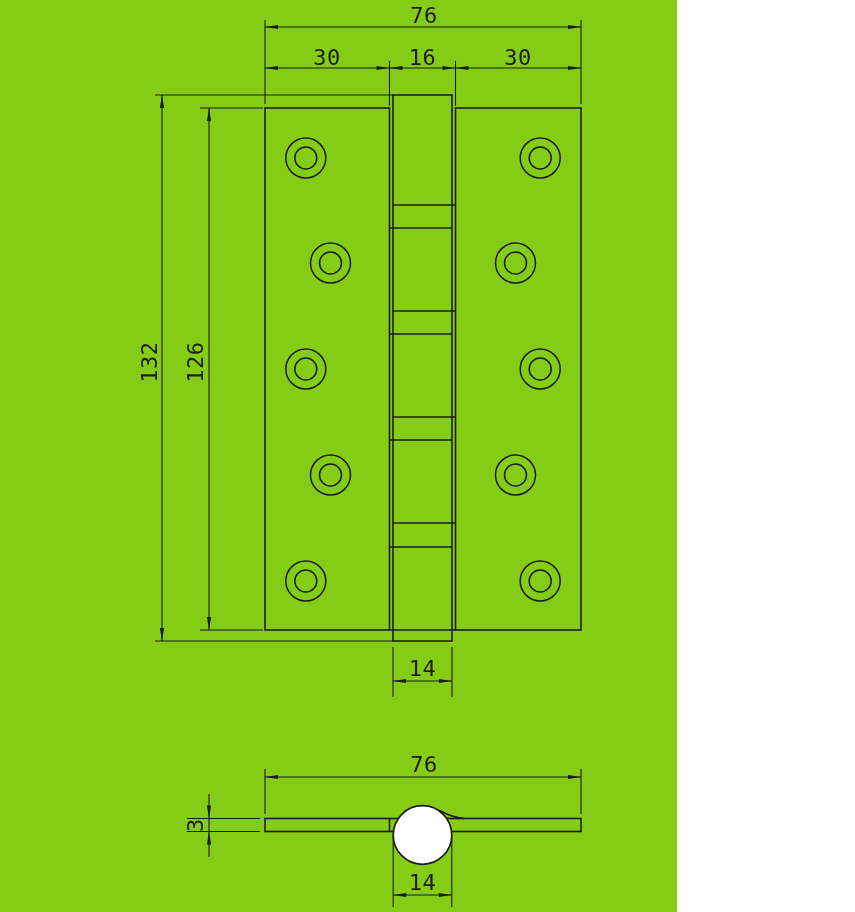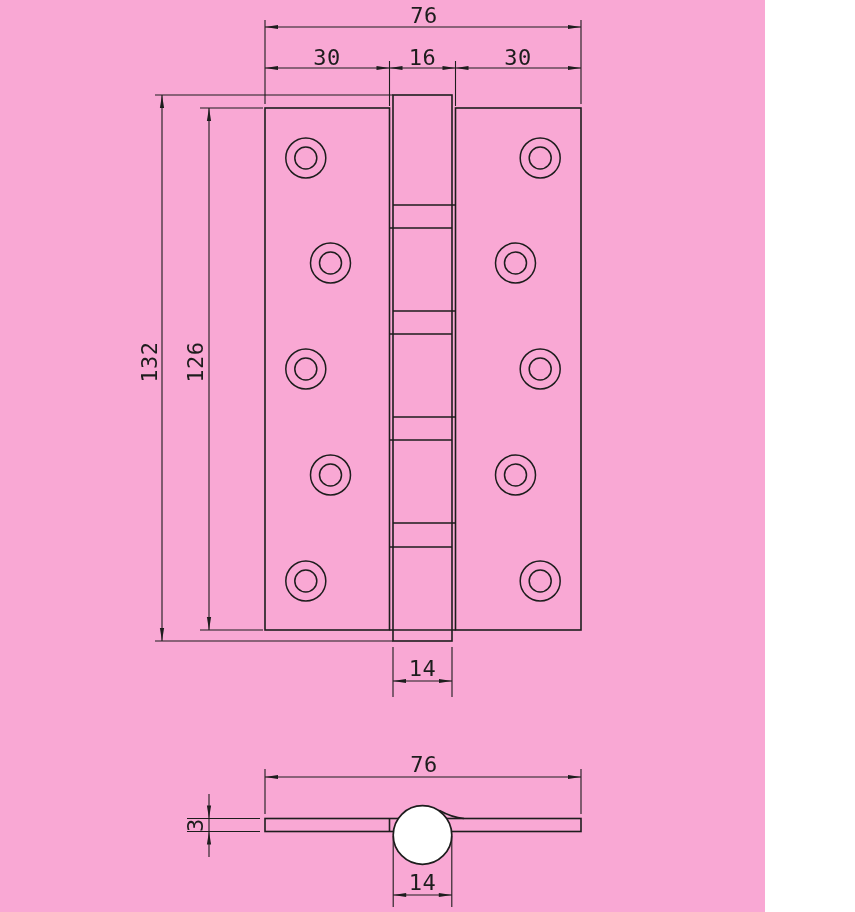--- a/index.html
+++ b/index.html
@@ -5,23 +5,23 @@
   html, body {
     margin: 0;
     padding: 0;
     background: #ffffff;
     width: 855px;
     height: 912px;
     overflow: hidden;
   }
   .drawing-wrap {
     position: relative;
-    width: 765px;
+    width: 677px;
     height: 912px;
-    background: #f9a8d4;
+    background: #84cc16;
   }
   svg {
     display: block;
   }
   .obj {
     stroke: #1d1d1d;
     stroke-width: 1.6;
     fill: none;
   }
   .hole {

